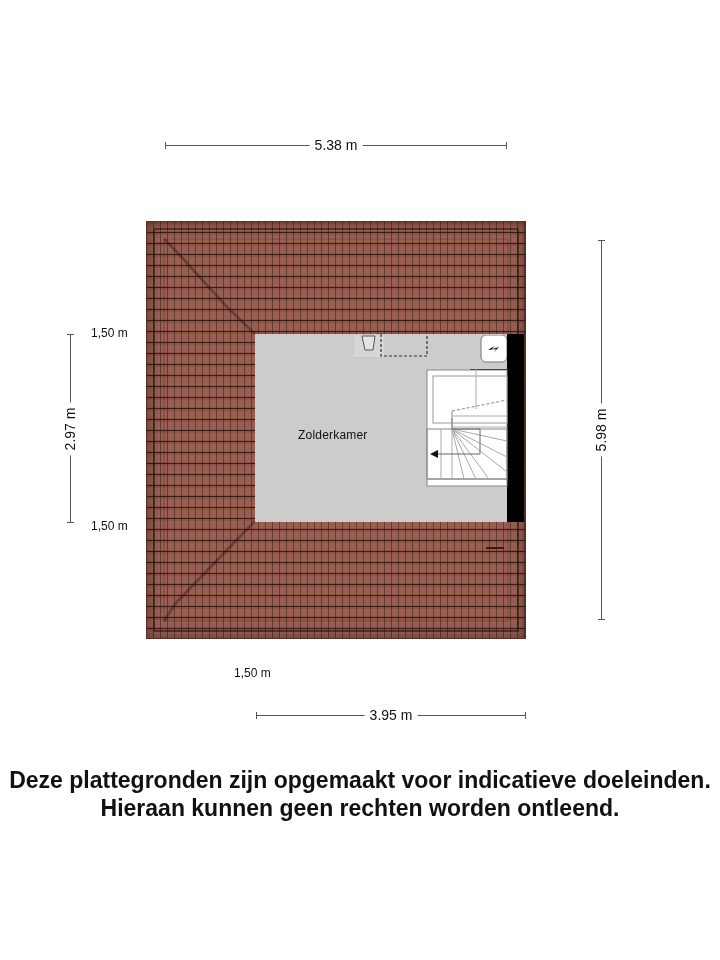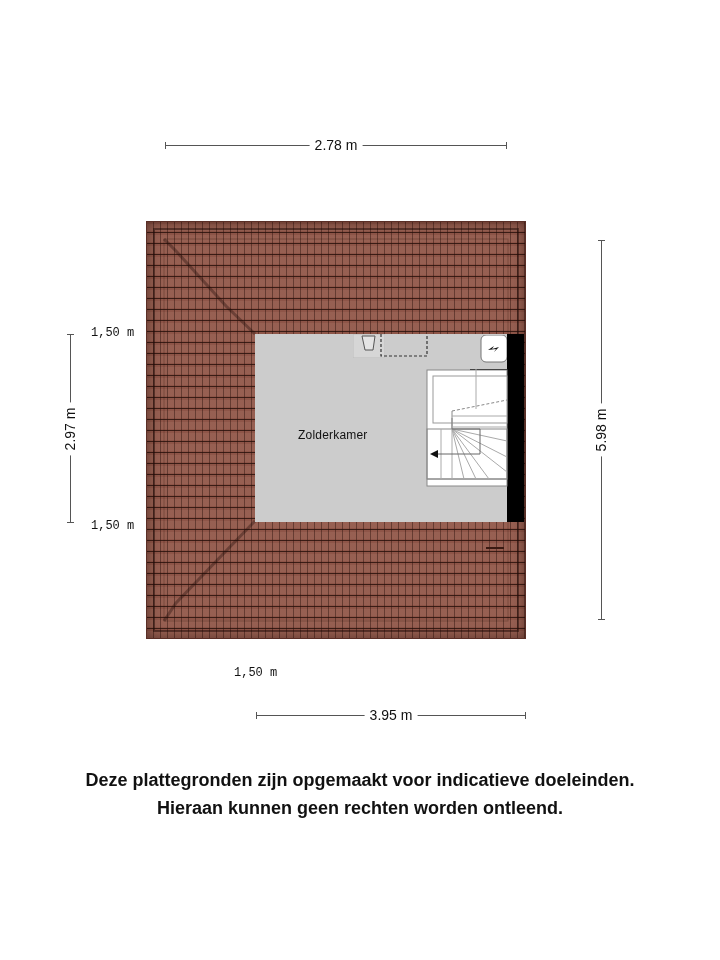--- a/index.html
+++ b/index.html
@@ -12,47 +12,47 @@
   .dim-h { position: absolute; height: 14px; }
   .dim-h .line { position: absolute; top: 7px; left: 0; right: 0; height: 1px; background: #555; }
   .dim-h .tick-l, .dim-h .tick-r { position: absolute; top: 4px; width: 1px; height: 7px; background: #555; }
   .dim-h .tick-l { left: 0; } .dim-h .tick-r { right: 0; }
   .dim-h .lbl { position: absolute; top: -2px; left: 50%; transform: translateX(-50%); background: #fff; padding: 0 5px; font-size: 14px; white-space: nowrap; line-height: 18px; }
   .dim-v { position: absolute; width: 14px; }
   .dim-v .line { position: absolute; left: 7px; top: 0; bottom: 0; width: 1px; background: #555; }
   .dim-v .tick-t, .dim-v .tick-b { position: absolute; left: 4px; height: 1px; width: 7px; background: #555; }
   .dim-v .tick-t { top: 0; } .dim-v .tick-b { bottom: 0; }
   .dim-v .lbl { position: absolute; top: 50%; left: 50%; transform: translate(-50%,-50%) rotate(-90deg); background: #fff; padding: 0 5px; font-size: 14px; white-space: nowrap; line-height: 16px; }
-  .small-lbl { position: absolute; font-size: 12px; white-space: nowrap; font-family: Liberation Mono, monospace; }
+  .small-lbl { position: absolute; font-size: 12px; white-space: nowrap; }
 
   .roof {
     position: absolute; left: 146px; top: 221px; width: 380px; height: 418px;
     background-color: #8e5548;
     background-image:
       repeating-linear-gradient(90deg, rgba(40,15,10,0.45) 0 1px, transparent 1px 7px),
       repeating-linear-gradient(180deg, rgba(30,10,5,0.75) 0 1px, transparent 1px 3px, rgba(255,220,200,0.08) 3px 10px, transparent 10px 11px);
     box-shadow: inset 0 0 0 1px #5a2f27, inset 0 0 14px rgba(30,10,5,0.55);
   }
   .room {
     position: absolute; left: 255px; top: 334px; width: 252px; height: 188px;
     background: #cccccc;
   }
   .room-label { position: absolute; left: 298px; top: 428px; font-size: 12px; letter-spacing: 0.2px; color: #111; }
   .wall-right { position: absolute; left: 507px; top: 334px; width: 17px; height: 188px; background: #000; }
   .wall-stub { position: absolute; left: 470px; top: 369px; width: 37px; height: 6px; background: #000; }
-  .footer { position: absolute; left: 0; width: 720px; text-align: center; font-weight: bold; font-size: 18px; line-height: 28px; color: #111; }
+  .footer { position: absolute; left: 0; width: 720px; text-align: center; font-weight: bold; font-size: 23px; line-height: 28px; color: #111; }
 </style>
 </head>
 <body>
 
 <div class="dim-h" style="left:165px; top:138px; width:342px;">
   <div class="line"></div>
     <div class="tick-l"></div>
     <div class="tick-r"></div>
-  <span class="lbl">2.78 m</span>
+  <span class="lbl">5.38 m</span>
 </div>
 
 <div class="roof"></div>
 
 <svg class="abs" style="left:146px; top:221px;" width="380" height="418" viewBox="0 0 380 418">
   <rect x="8" y="8" width="364" height="402" fill="none" stroke="rgba(30,10,5,0.5)" stroke-width="2"></rect>
   <rect x="18" y="18" width="344" height="382" fill="none" stroke="rgba(30,10,5,0.25)" stroke-width="1"></rect>
   <polyline points="18,18 30,30 80,85 109,113" fill="none" stroke="rgba(30,10,5,0.35)" stroke-width="3"></polyline>
   <polyline points="109,300 80,330 30,382 18,400" fill="none" stroke="rgba(30,10,5,0.35)" stroke-width="3"></polyline>
   <rect x="0" y="0" width="380" height="418" fill="none" stroke="#5a2f27" stroke-width="2"></rect>

